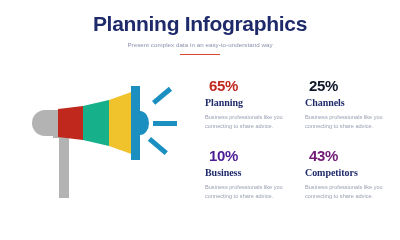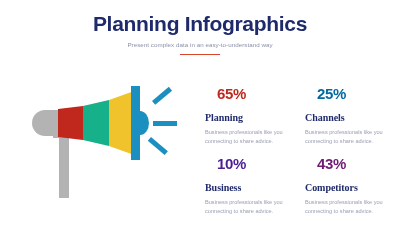--- a/index.html
+++ b/index.html
@@ -80,40 +80,40 @@
     row-gap: 0px;
   }
   .stat {
     position: relative;
   }
   .stat-value {
     font-size: 15px;
     font-weight: bold;
     letter-spacing: -0.4px;
     line-height: 1;
-    margin: 12px;
+    margin: 4px;
   }
   .stat-label {
     font-size: 10px;
     font-weight: bold;
     color: #1f2a6b;
     line-height: 1;
     margin: 5px 0 0 0;
     letter-spacing: -0.05px;
     font-family: Liberation Serif, serif;
   }
   .stat-desc {
     font-size: 5.6px;
     color: #9aa0b2;
     line-height: 1.55;
     margin: 5px 0 0 0;
     max-width: 78px;
   }
   .v-planning    { color: #c0281e; }
-  .v-channels    { color: #0369a1; }
+  .v-channels    { color: #0f172a; }
   .v-clients     { color: #4c1d95; }
   .v-competitors { color: #701a75; }
 </style>
 </head>
 <body>
 
 <div id="slide">
 
   <div class="header">
     <h1 class="title">Planning Infographics</h1>

